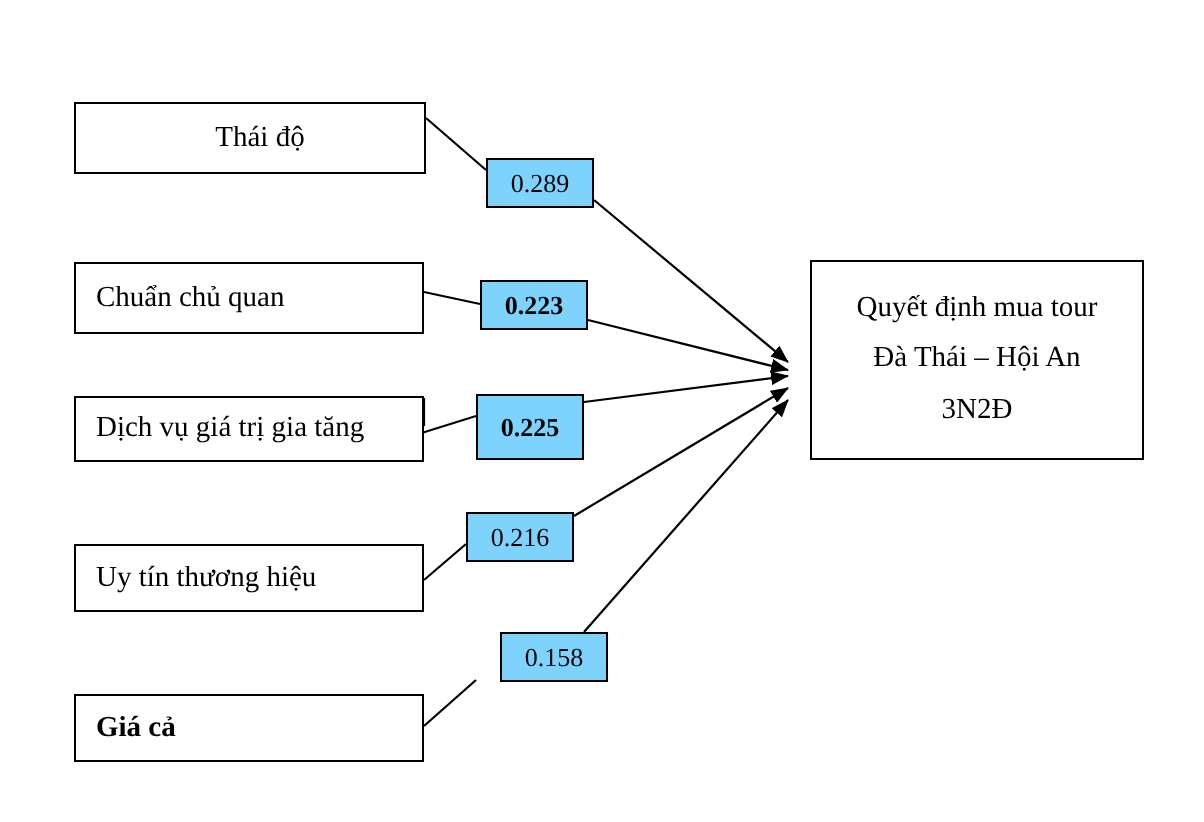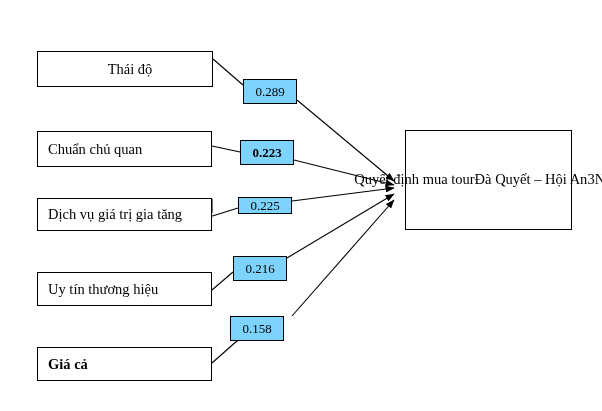--- a/index.html
+++ b/index.html
@@ -47,21 +47,21 @@
     font-size: 13px;
     color: #000000;
     font-family: "Liberation Serif", "DejaVu Serif", serif;
   }
   #outcome-box {
     position: absolute;
     box-sizing: border-box;
     border: 1.2px solid #000000;
     background: #ffffff;
     display: flex;
-    flex-direction: row;
+    flex-direction: column;
     align-items: center;
     justify-content: center;
     font-size: 14.5px;
     color: #000000;
     text-align: center;
     padding: 4px 6px;
   }
   #outcome-box .outcome-line {
     line-height: 1.75;
     white-space: nowrap;
@@ -122,31 +122,31 @@
   </div>
 
   <div class="weight-box" style="left:243px; top:79px; width:54px; height:25px;">
     <span>0.289</span>
   </div>
 
   <div class="weight-box" style="left:240px; top:140px; width:54px; height:25px;font-weight:bold;">
     <span>0.223</span>
   </div>
 
-  <div class="weight-box" style="left:238px; top:197px; width:54px; height:17px;">
+  <div class="weight-box" style="left:238px; top:197px; width:54px; height:33px;font-weight:bold;">
     <span>0.225</span>
   </div>
 
   <div class="weight-box" style="left:233px; top:256px; width:54px; height:25px;">
     <span>0.216</span>
   </div>
 
-  <div class="weight-box" style="left:230px; top:316px; width:54px; height:25px;">
+  <div class="weight-box" style="left:250px; top:316px; width:54px; height:25px;">
     <span>0.158</span>
   </div>
 
   <div id="outcome-box" style="left:405px; top:130px; width:167px; height:100px;">
     <div class="outcome-line">Quyết định mua tour</div>
-    <div class="outcome-line">Đà Quyết – Hội An</div>
+    <div class="outcome-line">Đà Thái – Hội An</div>
     <div class="outcome-line">3N2Đ</div>
   </div>
 
 </div>
 
 </body></html>

